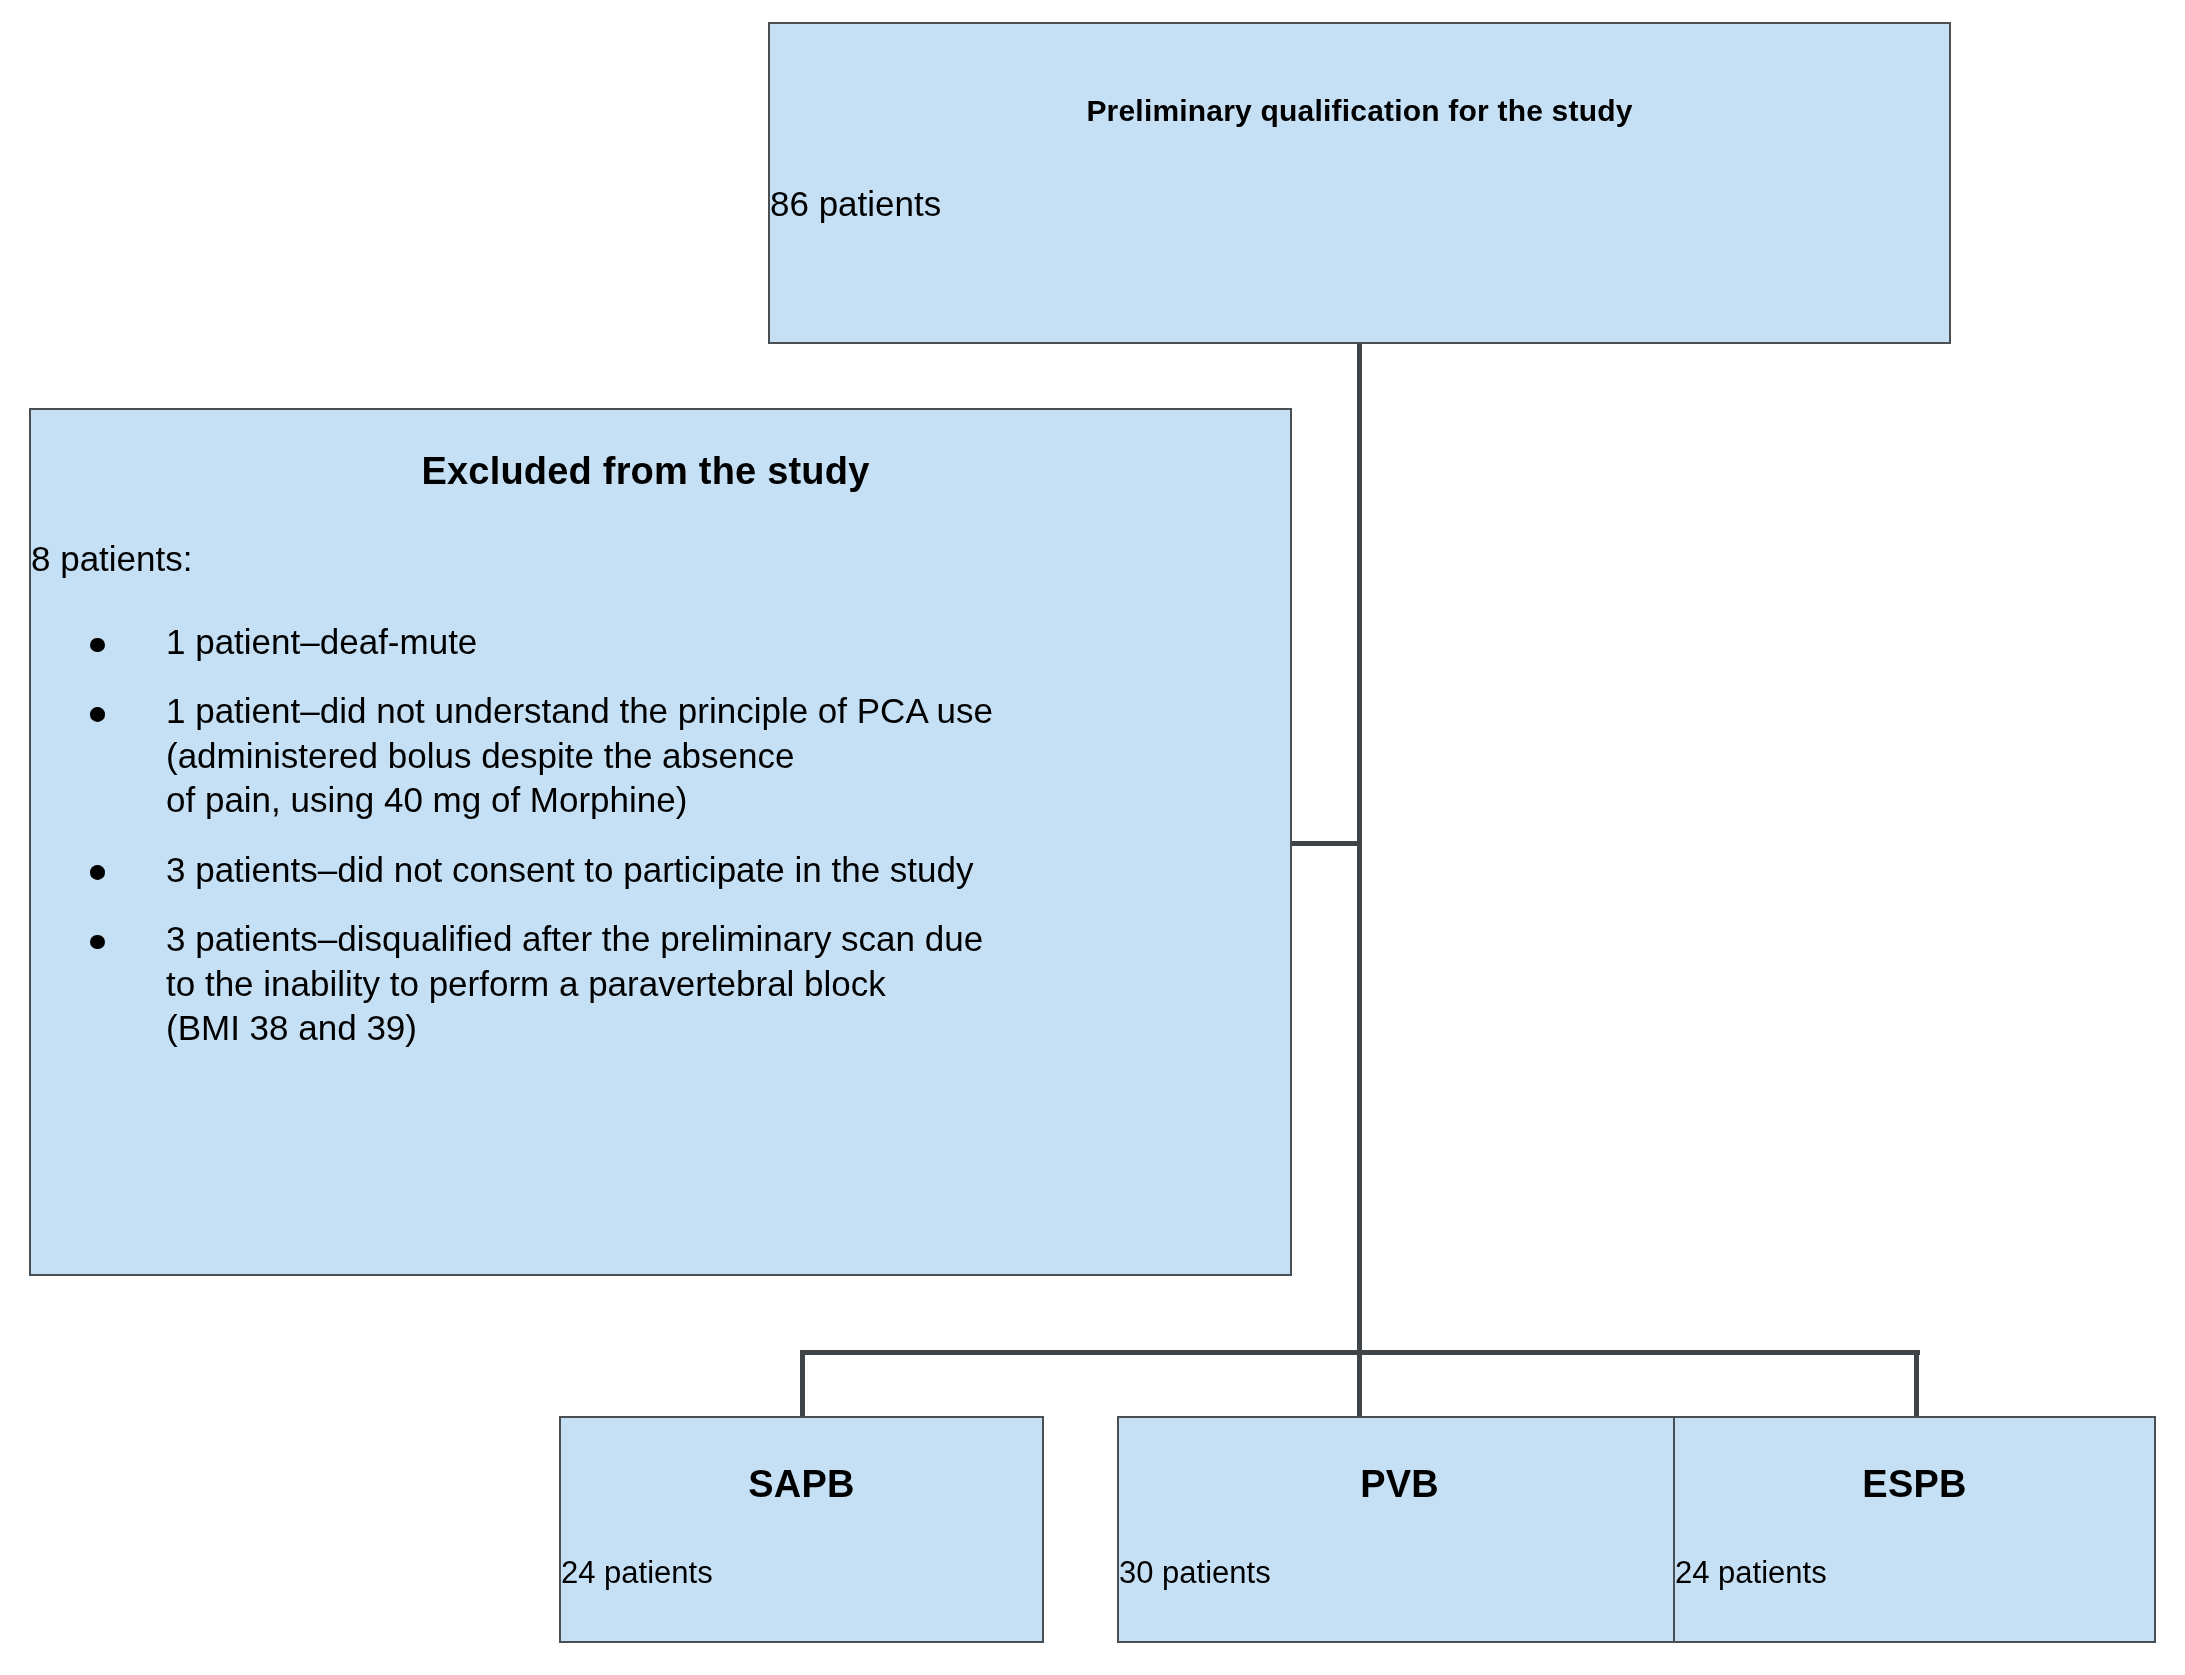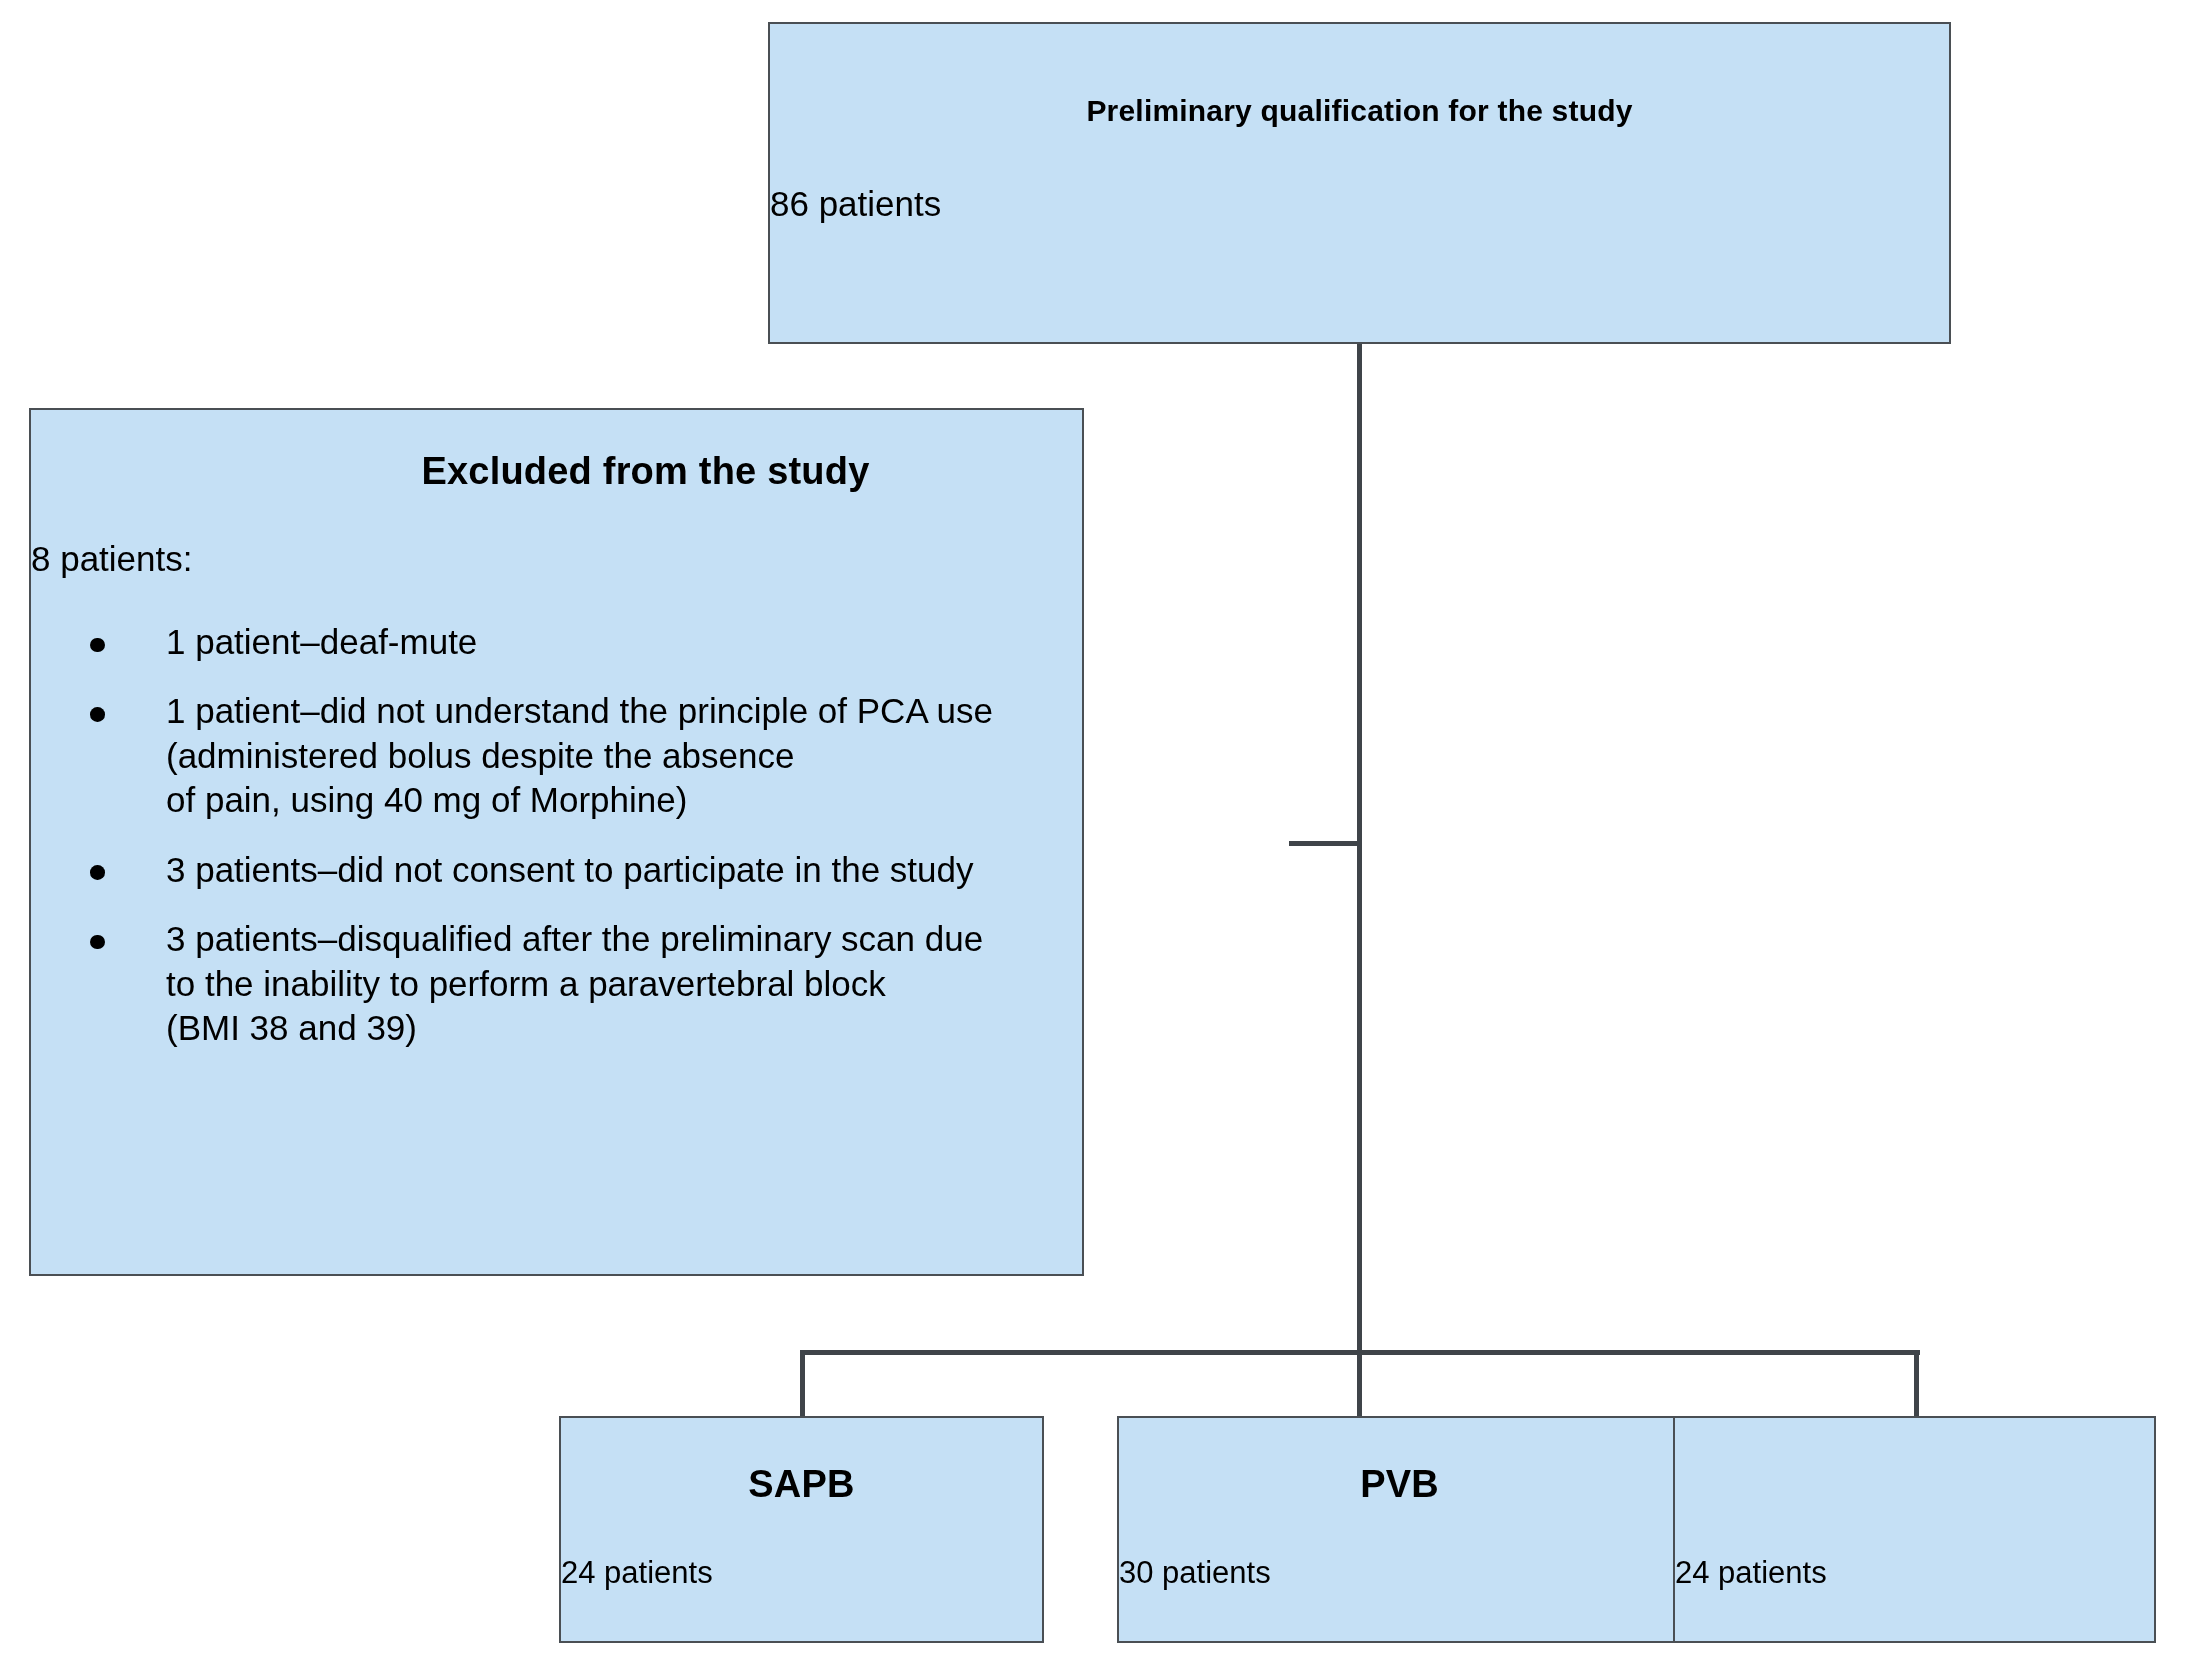--- a/index.html
+++ b/index.html
@@ -58,21 +58,21 @@
     left: 0;
     right: 0;
     top: 160px;
     font-size: 35px;
   }
 
   
   #box-excluded {
     left: 29px;
     top: 408px;
-    width: 1055px;
+    width: 1263px;
     height: 868px;
     padding: 0;
   }
   #box-excluded .box-title {
     position: absolute;
     left: 0;
     width: 1229px;
     top: 40px;
     font-size: 38px;
   }
@@ -181,17 +181,18 @@
     <div class="box-title">SAPB</div>
     <div class="box-sub">24 patients</div>
   </div>
 
   <div class="box leaf-box" id="box-pvb">
     <div class="box-title">PVB</div>
     <div class="box-sub">30 patients</div>
   </div>
 
   <div class="box leaf-box" id="box-espb">
+    <div class="box-title">ESPB</div>
     <div class="box-sub">24 patients</div>
   </div>
 
 </div>
 
 
 </body></html>

